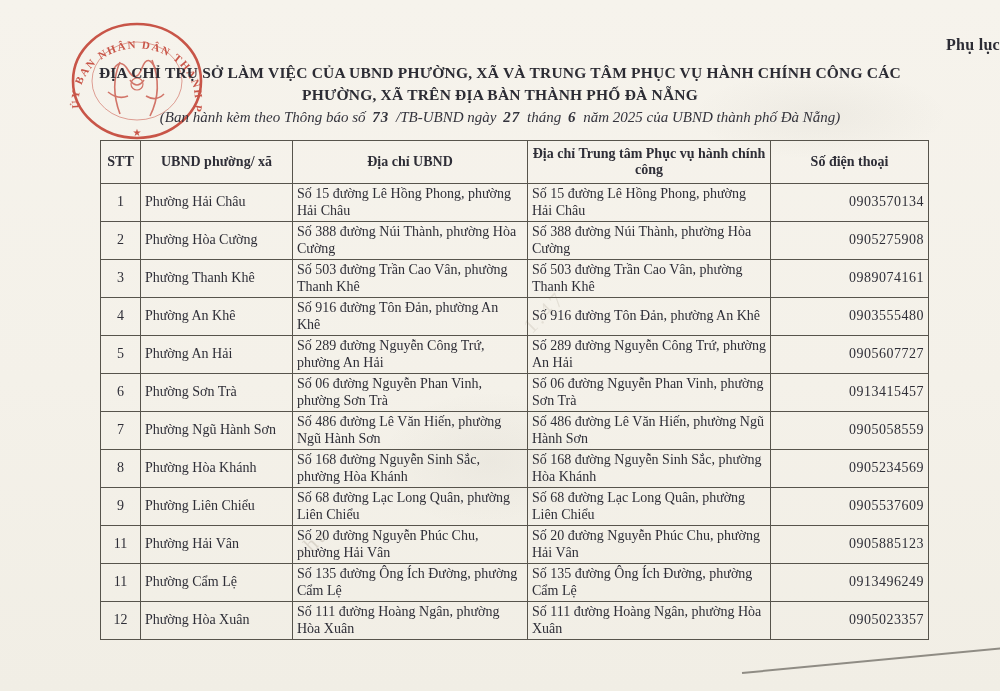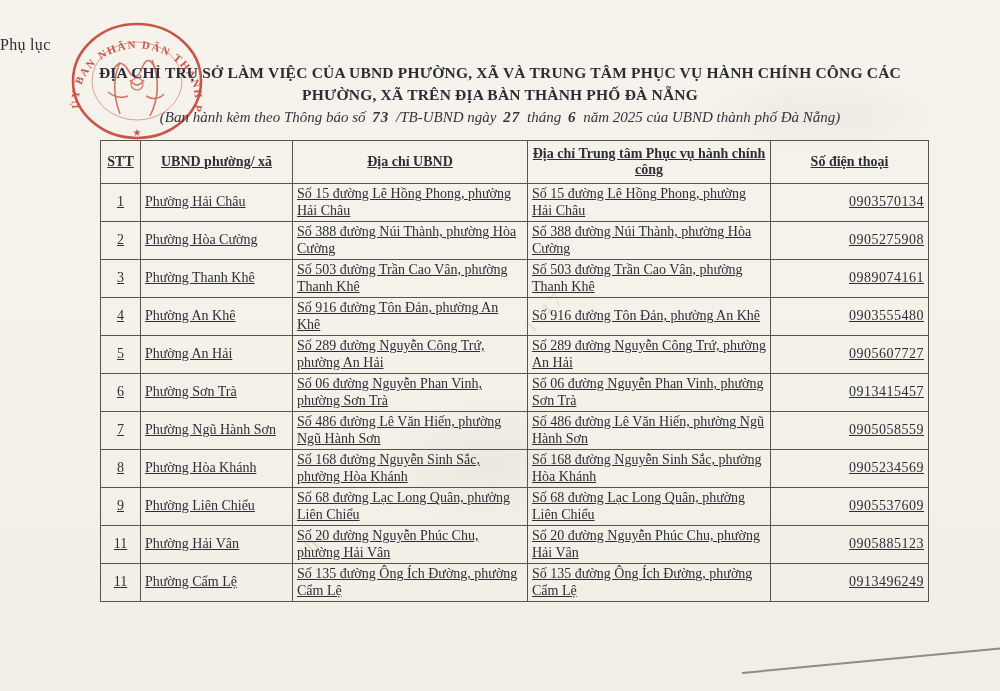--- a/index.html
+++ b/index.html
@@ -10,42 +10,42 @@
     overflow:hidden;
   }
   .page{
     position:relative;width:1000px;height:691px;
     background:linear-gradient(180deg,#f6f3ec 0%,#f4f1e9 55%,#f1eee5 100%);
     color:#2c2c34;
   }
   
   .appendix{
     position:absolute;top:36px;left:0;width:100%;
-    text-align:left;font-weight:normal;font-size:16px;letter-spacing:.3px;
+    text-align:right;font-weight:bold;font-size:16px;letter-spacing:.3px;
   }
   .title{
     position:absolute;top:62px;left:55px;right:55px;
     text-align:center;font-weight:bold;font-size:15.5px;line-height:1.42;
     letter-spacing:.2px;
   }
   .subtitle{
     position:absolute;top:109px;left:0;width:100%;
     text-align:center;font-style:italic;font-size:15px;color:#33333c;
   }
   .subtitle .hand{font-weight:bold;letter-spacing:1px;padding:0 3px;}
   
   .stamp{
     position:absolute;left:64px;top:18px;width:146px;height:126px;
     opacity:.85;pointer-events:none;
   }
   
   table.addr{
     position:absolute;left:100px;top:140px;width:828px;
     border-collapse:collapse;table-layout:fixed;
-    font-size:14px;color:#2e2e37;text-decoration:underline;
+    font-size:14px;color:#2e2e37;
   }
   table.addr th,table.addr td{
     border:1px solid #57544c;
     padding:2px 4px;
     vertical-align:middle;
     line-height:1.16;
     overflow:hidden;
   }
   table.addr th{
     font-size:14px;font-weight:bold;text-align:center;height:36px;padding:3px 4px;
@@ -202,20 +202,27 @@
         <td class="c-addr">Số 20 đường Nguyễn Phúc Chu, phường Hải Vân</td>
         <td class="c-phone">0905885123</td>
       </tr>
       <tr>
         <td class="c-stt">11</td>
         <td class="c-ward">Phường Cẩm Lệ</td>
         <td class="c-addr">Số 135 đường Ông Ích Đường, phường Cẩm Lệ</td>
         <td class="c-addr">Số 135 đường Ông Ích Đường, phường Cẩm Lệ</td>
         <td class="c-phone">0913496249</td>
       </tr>
+      <tr>
+        <td class="c-stt">12</td>
+        <td class="c-ward">Phường Hòa Xuân</td>
+        <td class="c-addr">Số 111 đường Hoàng Ngân, phường Hòa Xuân</td>
+        <td class="c-addr">Số 111 đường Hoàng Ngân, phường Hòa Xuân</td>
+        <td class="c-phone">0905023357</td>
+      </tr>
     </tbody>
   </table>
 
   <div class="watermark-frag wm1">tha</div>
   <div class="watermark-frag wm2">1:47</div>
 
   <div class="blotch b1"></div>
   <div class="blotch b2"></div>
   <div class="corner-line"></div>
 

